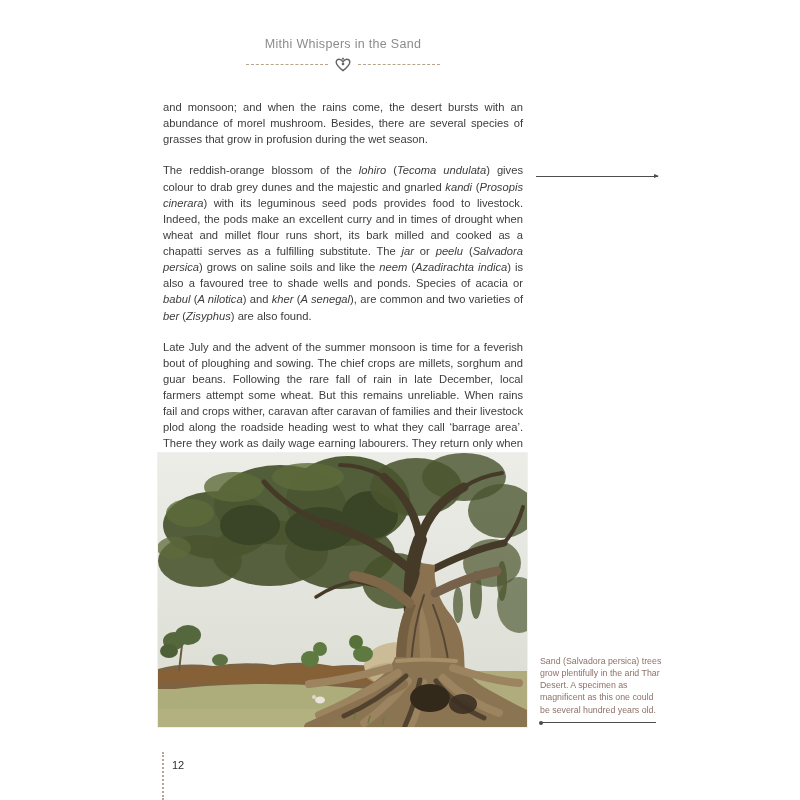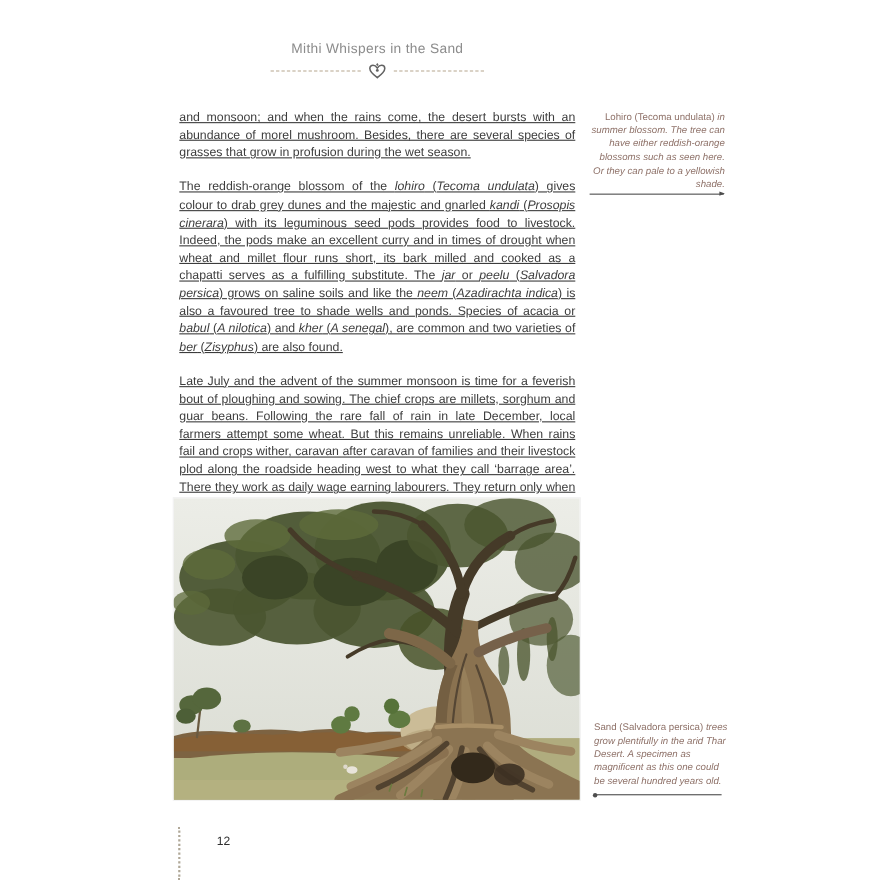--- a/index.html
+++ b/index.html
@@ -27,21 +27,21 @@
     border-top:1px dashed #b5a58d;
   }
   .ornament-heart{display:block;}
   
   .body-text{
     position:absolute;left:163px;top:99px;width:360px;
     font-size:11.2px;line-height:1.44;
     color:#3c3c3c;
     text-align:justify;
   }
-  .body-text p{margin:0 0 15px 0;text-decoration:underline;}
+  .body-text p{margin:0 0 15px 0;}
   
   .photo-frame{
     position:absolute;left:158px;top:453px;width:369px;height:274px;
     outline:1px solid rgba(0,0,0,0.06);
   }
   .photo-frame svg{display:block;}
   
   .margin-caption{
     position:absolute;width:123px;
     font-size:8.8px;line-height:1.38;
@@ -65,21 +65,21 @@
     width:4px;height:4px;border-radius:50%;
     background:#4d4d4d;
   }
   
   .footer-dotted-rule{
     position:absolute;left:162px;top:752px;height:48px;width:0;
     border-left:2px dotted #b0a898;
   }
   .page-number{
     position:absolute;left:172px;top:759px;
-    font-size:11px;color:#2f2f2f;margin-left:25px;
+    font-size:11px;color:#2f2f2f;
   }
 </style>
 </head>
 <body>
 
 <div class="page">
 
   <div class="book-title">Mithi Whispers in the Sand</div>
   <div class="ornament-row">
     <div class="ornament-dash"></div>
@@ -90,21 +90,20 @@
     </svg>
     <div class="ornament-dash"></div>
   </div>
 
   <div class="body-text">
     <p><span>and monsoon; and when the rains come, the desert bursts with an abundance of morel mushroom. Besides, there are several species of grasses that grow in profusion during the wet season.</span></p>
     <p><span>The reddish-orange blossom of the </span><span style="font-style: italic;">lohiro</span><span> (</span><span style="font-style: italic;">Tecoma undulata</span><span>) gives colour to drab grey dunes and the majestic and gnarled </span><span style="font-style: italic;">kandi</span><span> (</span><span style="font-style: italic;">Prosopis cinerara</span><span>) with its leguminous seed pods provides food to livestock. Indeed, the pods make an excellent curry and in times of drought when wheat and millet flour runs short, its bark milled and cooked as a chapatti serves as a fulfilling substitute. The </span><span style="font-style: italic;">jar</span><span> or </span><span style="font-style: italic;">peelu</span><span> (</span><span style="font-style: italic;">Salvadora persica</span><span>) grows on saline soils and like the </span><span style="font-style: italic;">neem</span><span> (</span><span style="font-style: italic;">Azadirachta indica</span><span>) is also a favoured tree to shade wells and ponds. Species of acacia or </span><span style="font-style: italic;">babul</span><span> (</span><span style="font-style: italic;">A nilotica</span><span>) and </span><span style="font-style: italic;">kher</span><span> (</span><span style="font-style: italic;">A senegal</span><span>), are common and two varieties of </span><span style="font-style: italic;">ber</span><span> (</span><span style="font-style: italic;">Zisyphus</span><span>) are also found.</span></p>
     <p><span>Late July and the advent of the summer monsoon is time for a feverish bout of ploughing and sowing. The chief crops are millets, sorghum and guar beans. Following the rare fall of rain in late December, local farmers attempt some wheat. But this remains unreliable. When rains fail and crops wither, caravan after caravan of families and their livestock plod along the roadside heading west to what they call ‘barrage area’. There they work as daily wage earning labourers. They return only when word of rain at home reaches them.</span></p>
   </div>
 
-  <div class="margin-caption caption-1"><span>Lohiro (Tecoma undulata) </span><span style="font-style: italic;">in summer blossom. The tree can have either reddish-orange blossoms such as seen here. Or they can pale to a yellowish shade.</span></div>
   <div class="caption-rule rule-1"></div>
 
   <div class="photo-frame">
     <svg width="369" height="274" viewBox="0 0 369 274">
       <defs>
         <linearGradient id="sky" x1="0" y1="0" x2="0" y2="1">
           <stop offset="0" stop-color="#ecede7"></stop>
           <stop offset="1" stop-color="#dadcd3"></stop>
         </linearGradient>
       </defs>
@@ -209,19 +208,19 @@
       <circle cx="156" cy="244" r="2" fill="#ddd8cc"></circle>
 
       <g stroke="#6b7a3f" stroke-width="1.5" fill="none" stroke-linecap="round">
         <path d="M210,270 L212,263"></path>
         <path d="M225,271 L226,265"></path>
         <path d="M196,266 L198,260"></path>
       </g>
     </svg>
   </div>
 
-  <div class="margin-caption caption-2"><span>Sand (Salvadora persica) </span><span style="font-style: italic;">trees grow plentifully in the arid Thar Desert. A specimen as magnificent as this one could be several hundred years old.</span></div>
+  <div class="margin-caption caption-2"><span>Sand (Salvadora persica) </span><span style="">trees grow plentifully in the arid Thar Desert. A specimen as magnificent as this one could be several hundred years old.</span></div>
   <div class="caption-rule rule-2"></div>
 
   <div class="footer-dotted-rule"></div>
   <div class="page-number">12</div>
 
 </div>
 
 </body></html>

